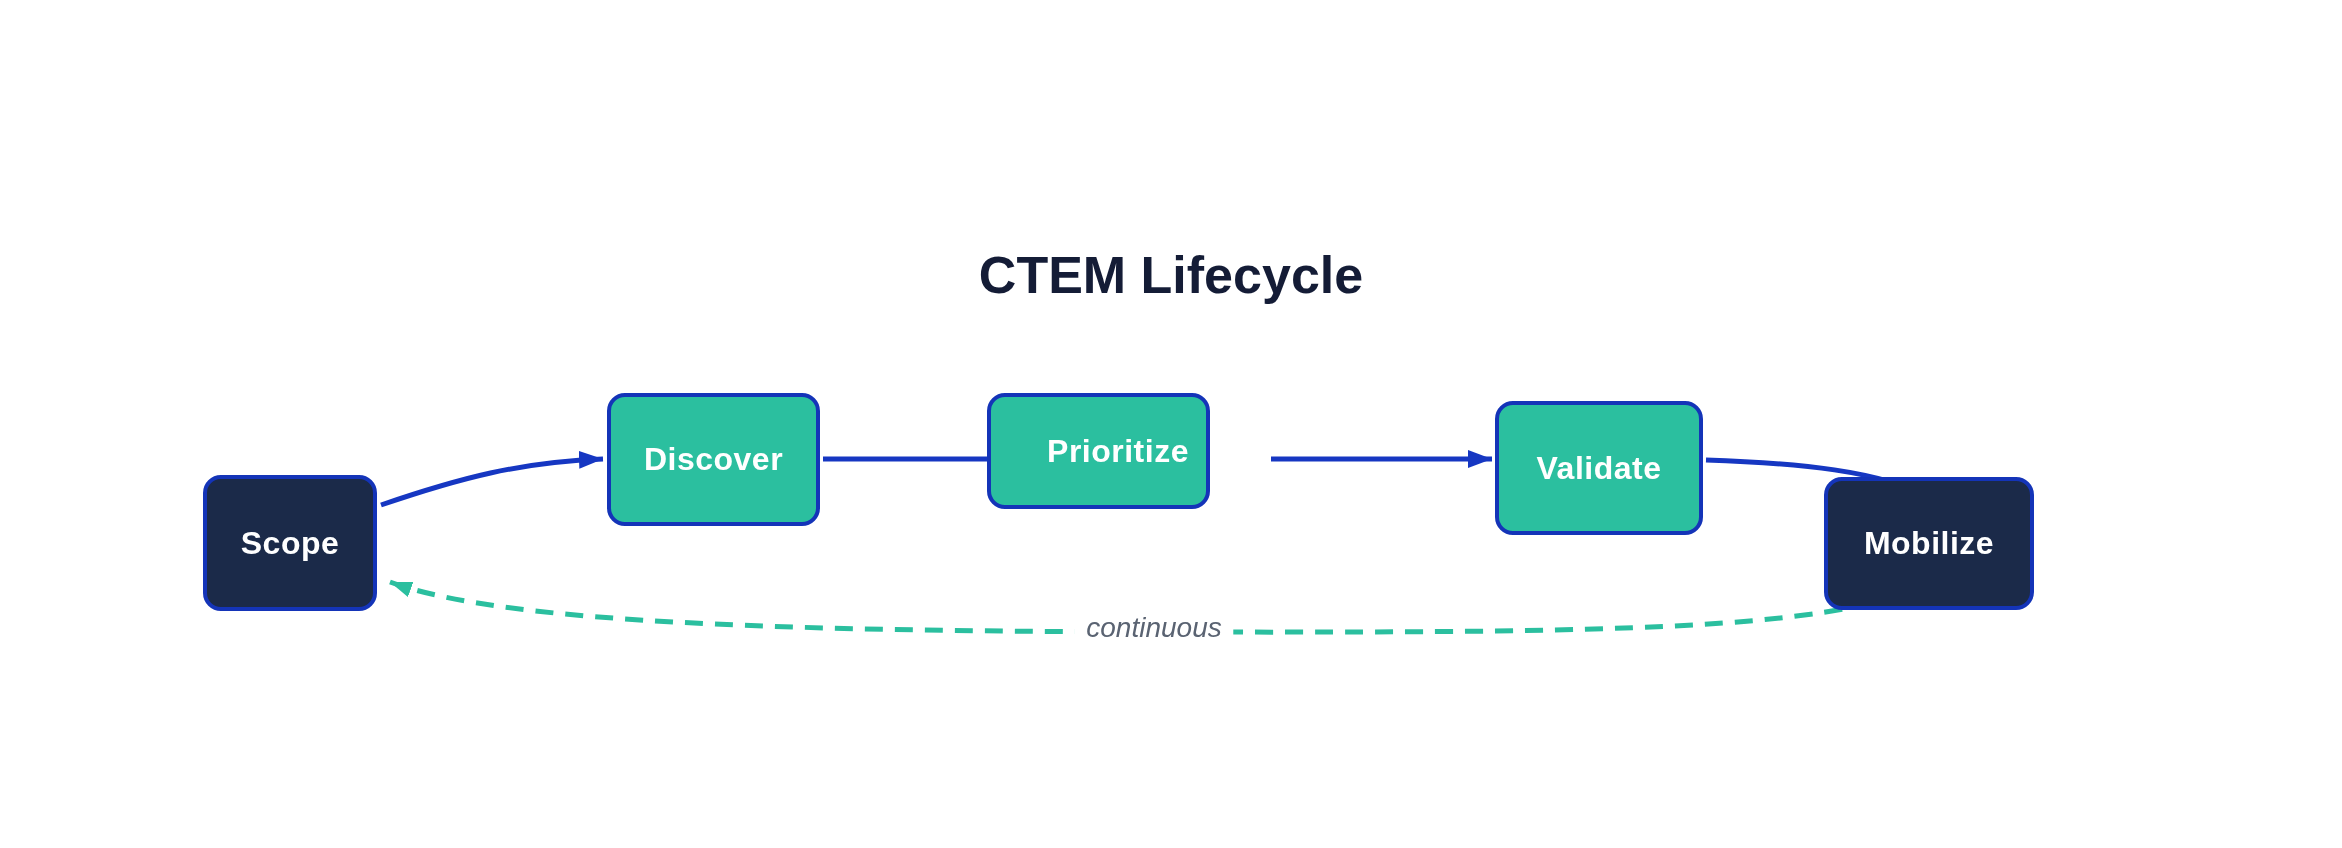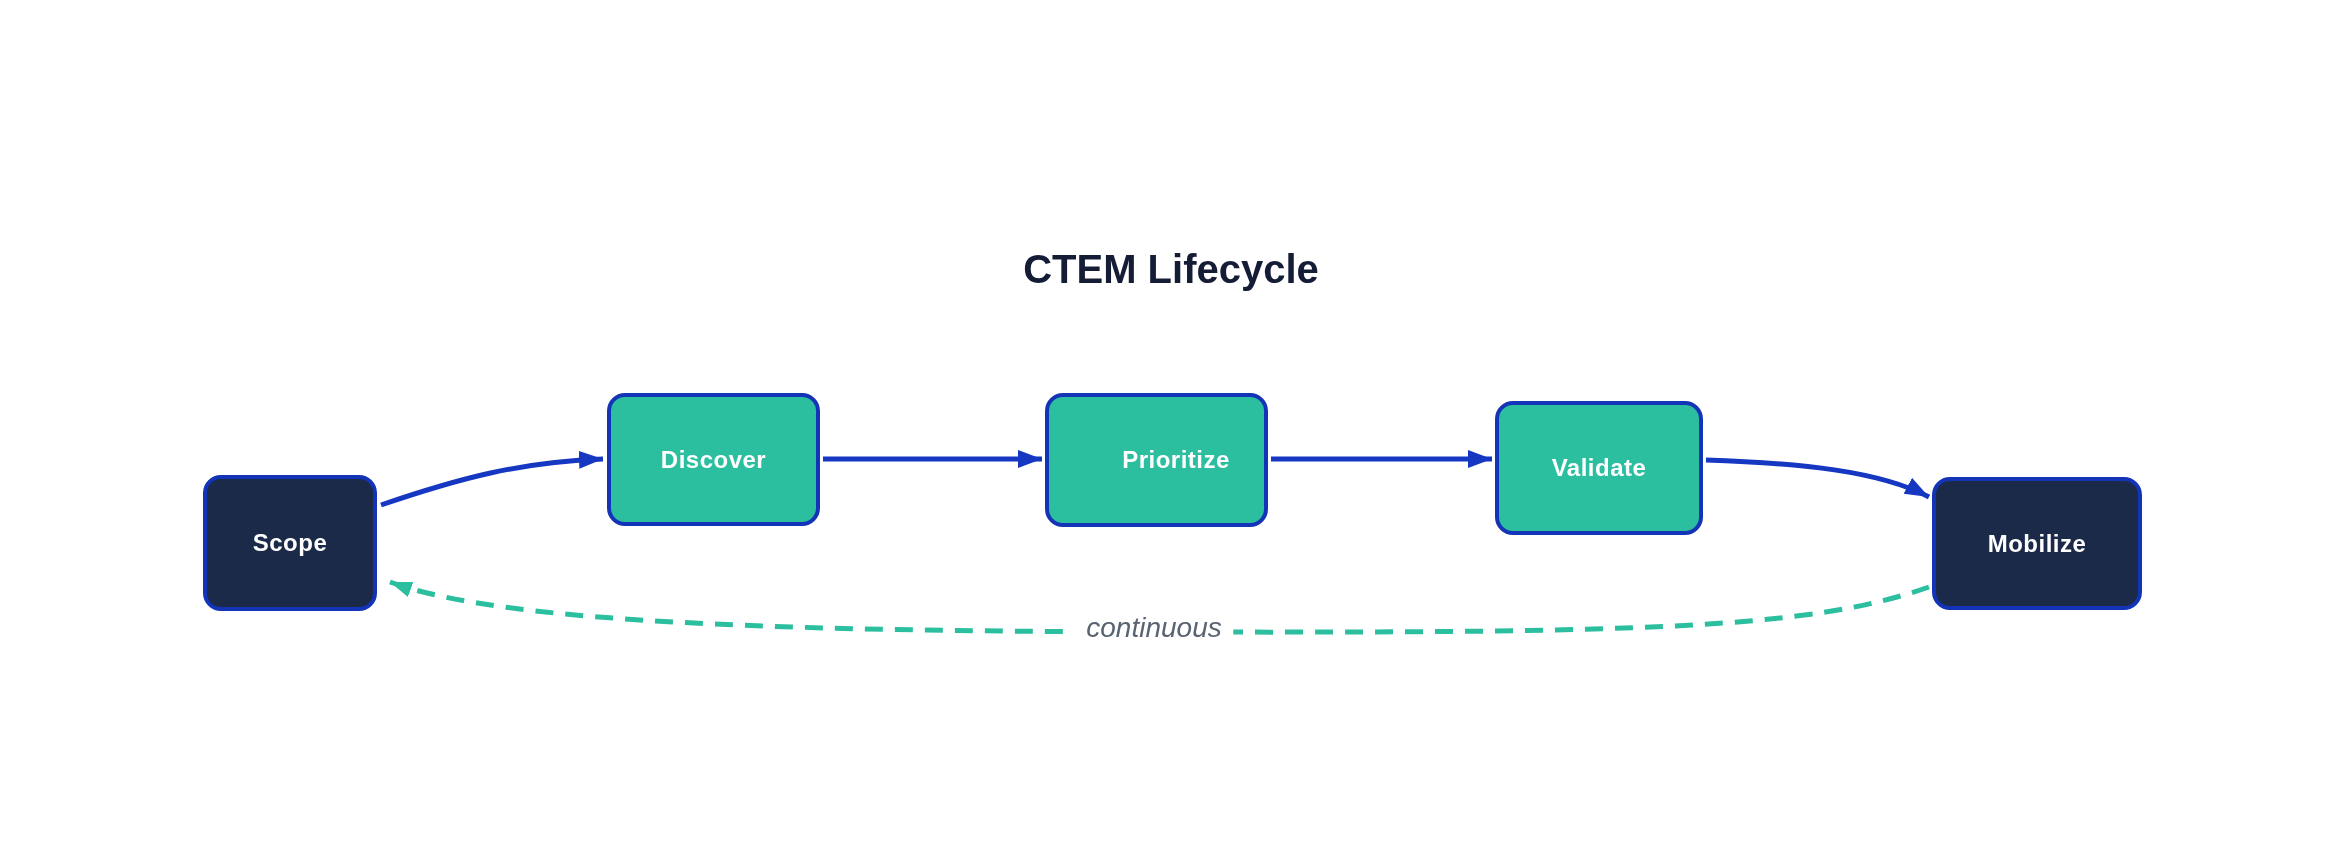--- a/index.html
+++ b/index.html
@@ -14,21 +14,21 @@
     background: #ffffff;
     overflow: hidden;
     font-family: "Liberation Sans", sans-serif;
   }
   .diagram-title {
     position: absolute;
     top: 247px;
     left: 0;
     width: 100%;
     text-align: center;
-    font-size: 40px;
+    font-size: 52px;
     line-height: 1.1;
     font-weight: 700;
     color: #141c36;
     margin: 0;
   }
   .edges-svg {
     position: absolute;
     left: 0;
     top: 0;
     width: 2342px;
@@ -41,28 +41,28 @@
     justify-content: center;
     box-sizing: border-box;
     border: 4px solid #1434b8;
     border-radius: 18px;
   }
   .node--stage { background: #2bbf9f; }
   .node--endpoint { background: #1b2a49; }
   .node__label {
     color: #ffffff;
     font-weight: 700;
-    font-size: 24px;
+    font-size: 32px;
     letter-spacing: 0.5px;
   }
   .node--scope      { left: 203px;  top: 475px; width: 174px; height: 136px; }
   .node--discover   { left: 607px;  top: 393px; width: 213px; height: 133px; }
-  .node--prioritize { left: 1045px; top: 393px; width: 223px; height: 134px; padding-left: 39px; }
+  .node--prioritize { left: 987px; top: 393px; width: 223px; height: 116px; padding-left: 39px; }
   .node--validate   { left: 1495px; top: 393px; width: 208px; height: 134px; margin-top: 8px; }
-  .node--mobilize   { left: 1932px; top: 477px; width: 210px; height: 133px; }
+  .node--mobilize   { left: 1824px; top: 477px; width: 210px; height: 133px; }
   .loop-label {
     position: absolute;
     left: 1154px;
     top: 628px;
     transform: translate(-50%, -50%);
     font-style: italic;
     font-size: 28px;
     color: #5a6372;
     background: #ffffff;
     padding: 2px 12px;

